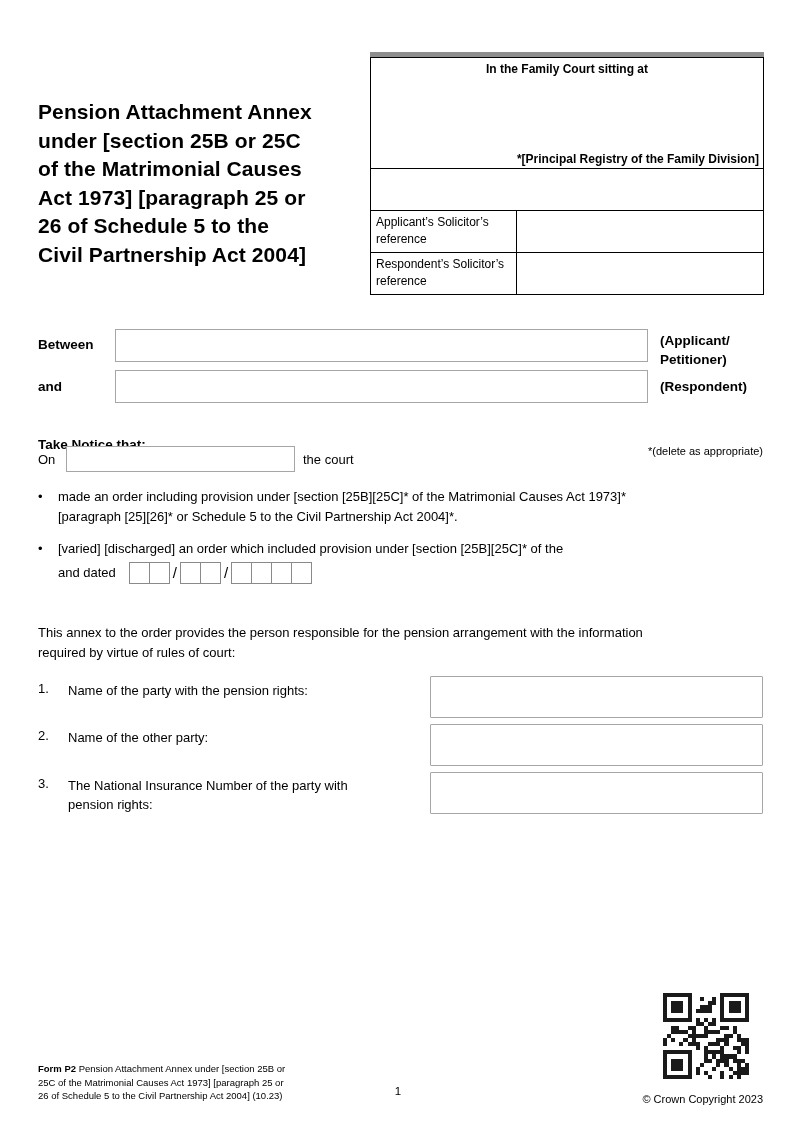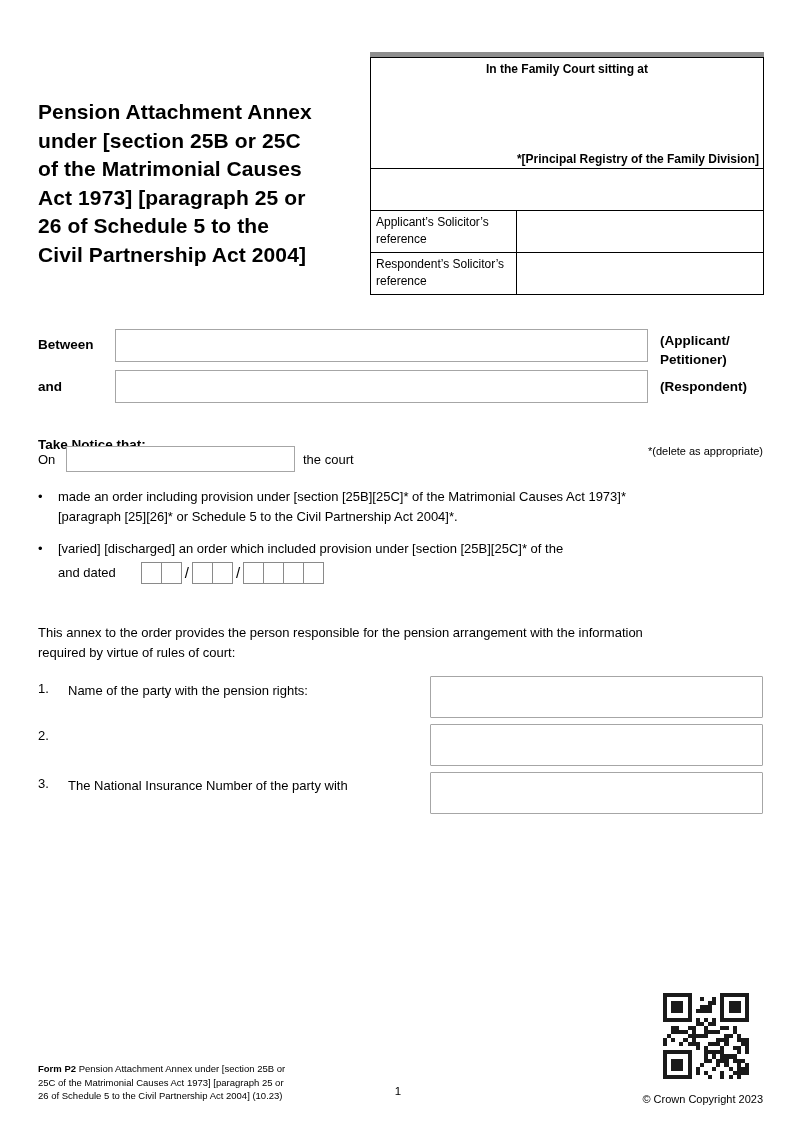--- a/index.html
+++ b/index.html
@@ -37,21 +37,21 @@
   .the-court { position:absolute; left:303px; top:452px; }
   .delete-note { position:absolute; right:37px; top:445px; font-size:11px; }
 
   
   .bullet { position:absolute; left:38px; width:712px; display:flex; }
   .bullet .dot { width:20px; font-size:13px; line-height:20px; }
   .bullet .btxt { flex:1; font-size:13px; line-height:20px; }
   .bullet1 { top:487px; }
   .bullet2 { top:539px; }
   .dated-row { display:flex; align-items:center; margin-top:3px; }
-  .dated-label { font-size:13px; margin-right:25px; }
+  .dated-label { font-size:13px; margin-right:13px; }
   .date-group { display:flex; }
   .date-cell { width:21px; height:22px; border:1px solid #8a8a8a; background:#fff; margin-left:-1px; }
   .date-cell:first-child { margin-left:0; }
   .slash { font-size:15px; margin:0 3px; }
 
   .intro { position:absolute; left:38px; top:623px; width:712px; font-size:13px; line-height:20px; }
 
   
   .item-num { position:absolute; left:38px; font-size:13px; }
   .item-label { position:absolute; left:68px; width:352px; font-size:13px; line-height:19px; }
@@ -161,25 +161,27 @@
   <div class="intro">
     <div>This annex to the order provides the person responsible for the pension arrangement with the information</div>
     <div>required by virtue of rules of court:</div>
   </div>
 
   <div class="body-text item-num n1">1.</div>
   <div class="item-label n1">Name of the party with the pension rights:</div>
   <div class="item-box b1"></div>
 
   <div class="body-text item-num n2">2.</div>
+  <div class="item-label n2">Name of the other party:</div>
   <div class="item-box b2"></div>
 
   <div class="body-text item-num n3">3.</div>
   <div class="item-label n3">
     <div>The National Insurance Number of the party with</div>
+    <div>pension rights:</div>
   </div>
   <div class="item-box b3"></div>
 
   <svg class="qr" id="qr-svg" viewBox="0 0 21 21" shape-rendering="crispEdges">
       <rect x="0" y="0" width="1" height="1" fill="#1a1a1a"></rect>
       <rect x="1" y="0" width="1" height="1" fill="#1a1a1a"></rect>
       <rect x="2" y="0" width="1" height="1" fill="#1a1a1a"></rect>
       <rect x="3" y="0" width="1" height="1" fill="#1a1a1a"></rect>
       <rect x="4" y="0" width="1" height="1" fill="#1a1a1a"></rect>
       <rect x="5" y="0" width="1" height="1" fill="#1a1a1a"></rect>

